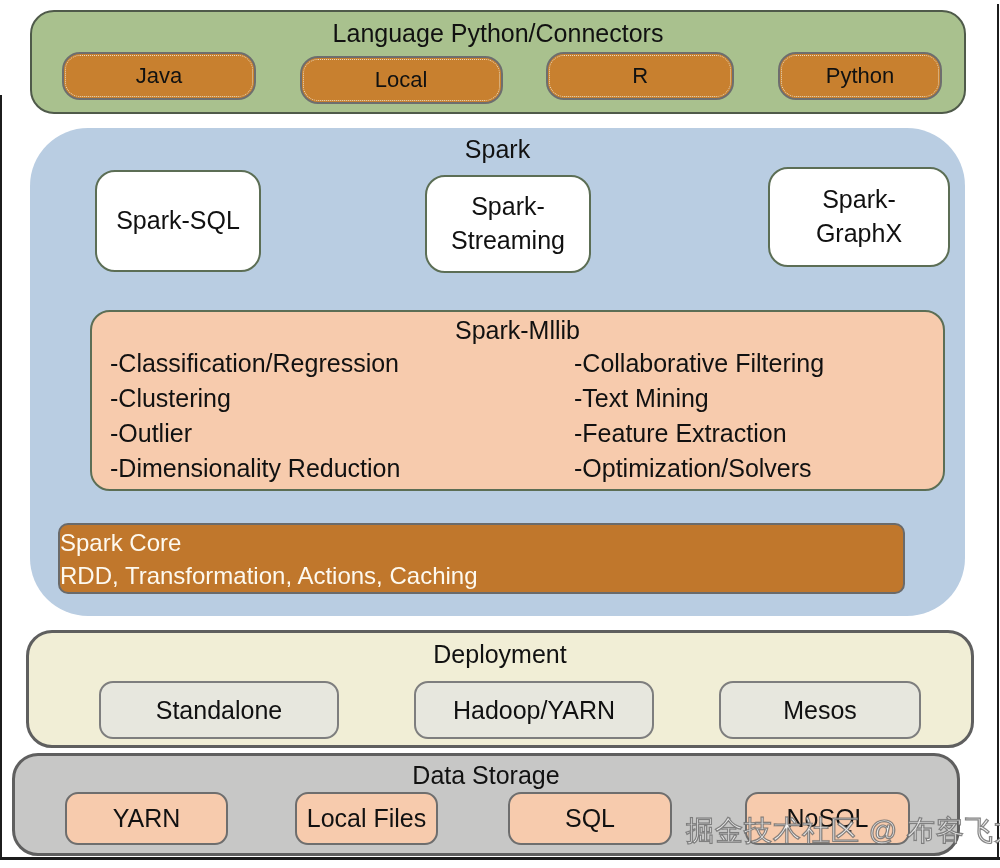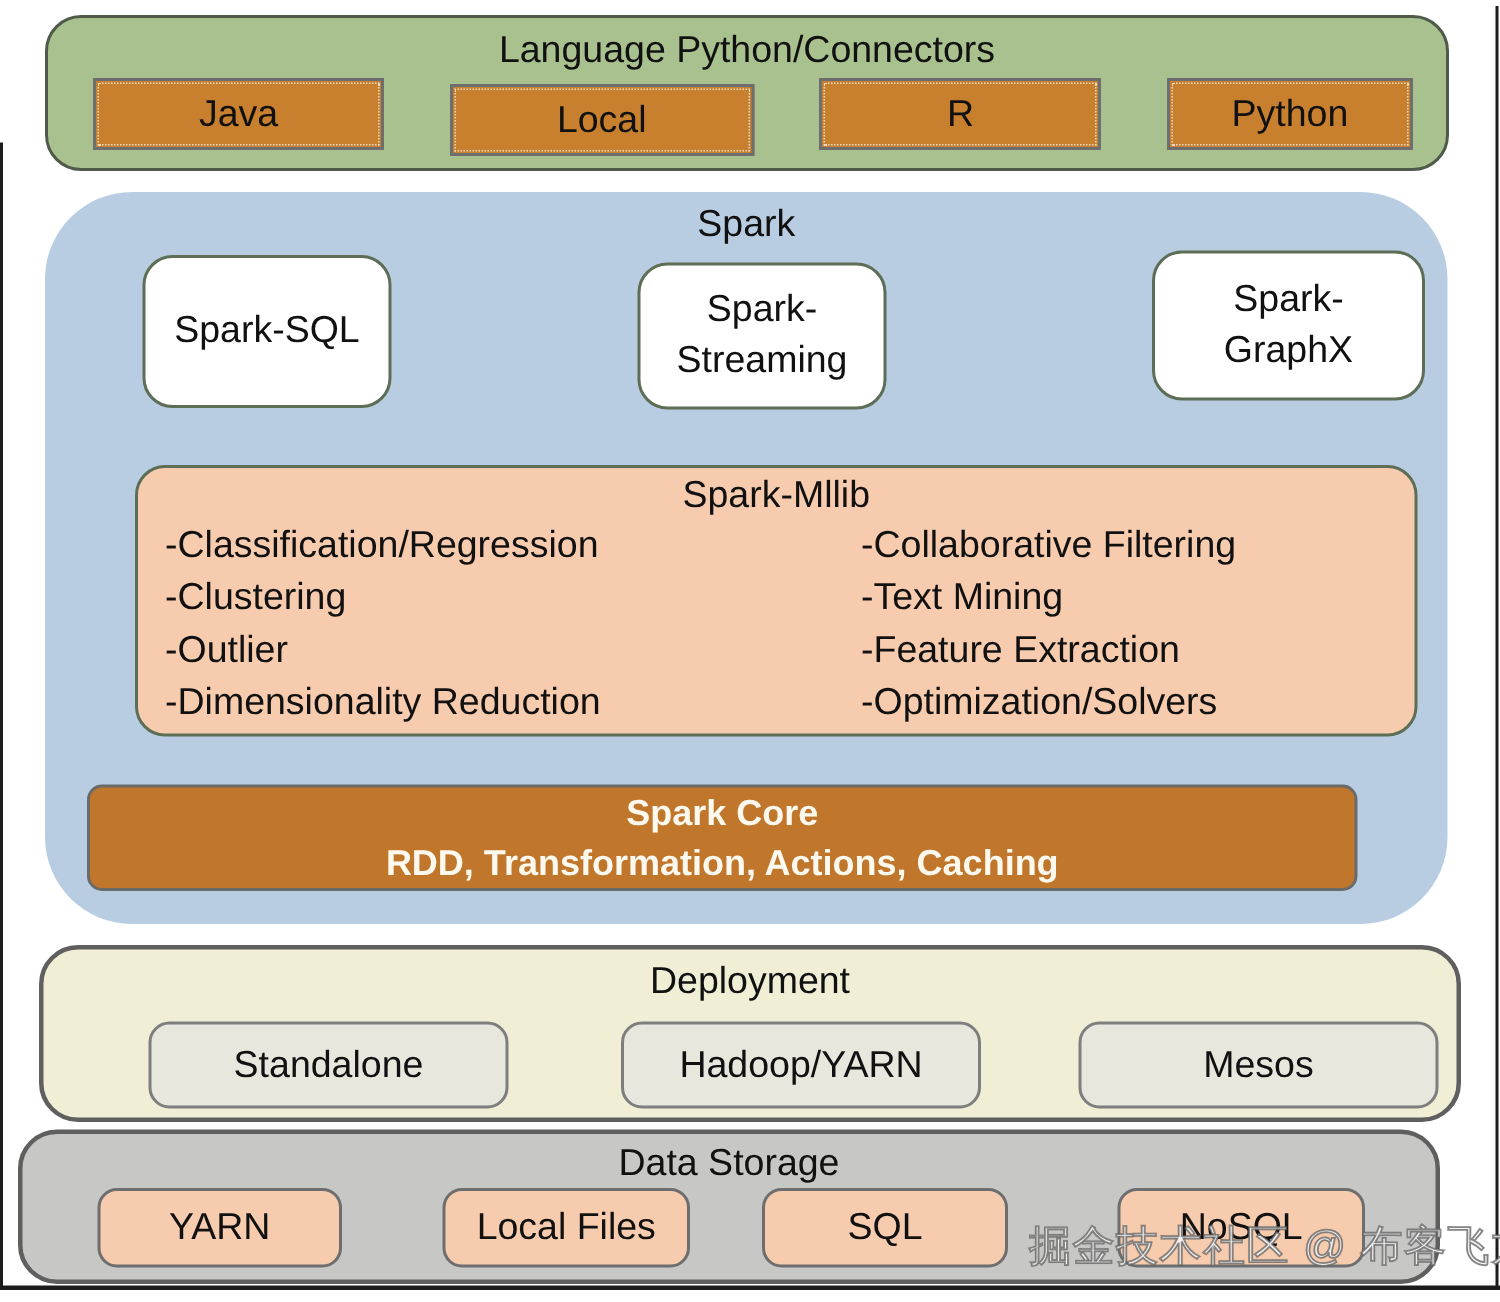--- a/index.html
+++ b/index.html
@@ -13,24 +13,24 @@
   }
   
   .lang-sec{
     position:absolute;left:30px;top:10px;width:936px;height:104px;
     background:#a9c18e;border:2px solid #4f5a4a;border-radius:24px;box-sizing:border-box;
   }
   .lang-row{
     position:absolute;left:30px;right:22px;top:40px;display:flex;justify-content:space-between;
   }
   .lang-box{
-    height:48px;background:#c8802f;border:2px solid #6e6e6e;border-radius:0;
+    height:48px;background:#c8802f;border:2px solid #6e6e6e;border-radius:18px;
     outline:1px dotted #e8d9bf;outline-offset:-4px;
     display:flex;align-items:center;justify-content:center;
-    font-size:25px;color:#111;box-sizing:border-box;
+    font-size:22px;color:#111;box-sizing:border-box;
   }
   .lang-box:nth-child(1){width:194px;}
   .lang-box:nth-child(2){width:203px;margin-top:4px;}
   .lang-box:nth-child(3){width:188px;}
   .lang-box:nth-child(4){width:164px;}
   
   .spark-sec{
     position:absolute;left:30px;top:128px;width:935px;height:488px;
     background:#b9cde2;border-radius:58px;box-sizing:border-box;
   }
@@ -47,49 +47,49 @@
     background:#f7cbad;border:2px solid #5c6e55;border-radius:20px;box-sizing:border-box;
   }
   .mllib-title{text-align:center;font-size:25px;padding-top:4px;color:#111;}
   .mllib-cols{position:absolute;left:0;top:34px;width:100%;}
   .mllib-col{position:absolute;top:0;font-size:25px;line-height:35px;white-space:nowrap;color:#111;}
   .mllib-col.left{left:18px;}
   .mllib-col.right{left:482px;}
   .core-box{
     position:absolute;left:28px;top:395px;width:847px;height:71px;
     background:#c0772c;border:2.5px solid #6a6a6a;border-radius:10px;box-sizing:border-box;
-    display:flex;flex-direction:column;align-items:center;justify-content:center;
-    color:#fdf9ef;font-size:24px;line-height:33px;font-weight:bold;
+    display:flex;flex-direction:column;align-items:flex-start;justify-content:center;
+    color:#fdf9ef;font-size:24px;line-height:33px;
   }
   
   .deploy-sec{
     position:absolute;left:26px;top:630px;width:948px;height:118px;
     background:#f1eed6;border:3px solid #5f5f5f;border-radius:26px;box-sizing:border-box;
   }
   .deploy-box{
     position:absolute;top:48px;height:58px;background:#e7e7de;border:2px solid #7e7e7e;
     border-radius:14px;display:flex;align-items:center;justify-content:center;
     font-size:25px;color:#111;box-sizing:border-box;
   }
   .dep-standalone{left:70px;width:240px;}
   .dep-hadoop{left:385px;width:240px;}
-  .dep-mesos{left:690px;width:240px;text-align:right;}
+  .dep-mesos{left:690px;width:202px;text-align:right;}
   
   .storage-sec{
     position:absolute;left:12px;top:753px;width:948px;height:103px;
     background:#c7c7c6;border:3px solid #5f5f5f;border-radius:26px;box-sizing:border-box;
   }
   .storage-sec .sec-title{padding-top:4px;}
   .storage-box{
     position:absolute;top:36px;height:53px;background:#f7cbad;border:2px solid #6e6e6e;
     border-radius:13px;display:flex;align-items:center;justify-content:center;
     font-size:25px;color:#111;box-sizing:border-box;
   }
   .st-hdfs{left:50px;width:163px;}
-  .st-local{left:280px;width:165px;}
+  .st-local{left:280px;width:143px;}
   .st-sql{left:493px;width:164px;}
   .st-nosql{left:730px;width:165px;}
   
   .watermark{
     position:absolute;left:686px;top:812px;font-size:28px;letter-spacing:1px;
     color:rgba(255,255,255,0.88);-webkit-text-stroke:1.2px rgba(100,100,100,0.75);
     text-shadow:0 0 1px rgba(90,90,90,0.6);white-space:nowrap;z-index:5;
   }
   
   .frame-left{position:absolute;left:0;top:95px;width:2px;height:765px;background:#1c1c1c;}

